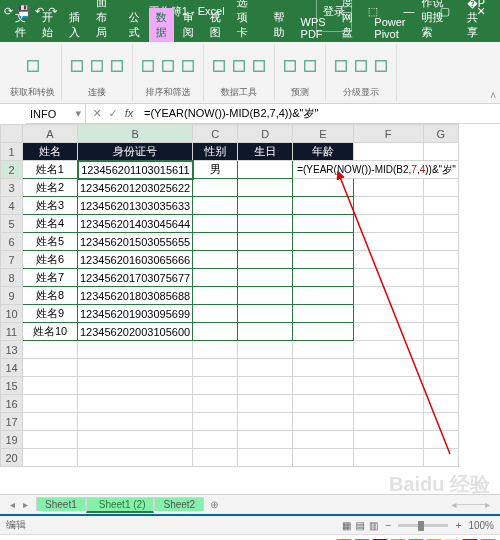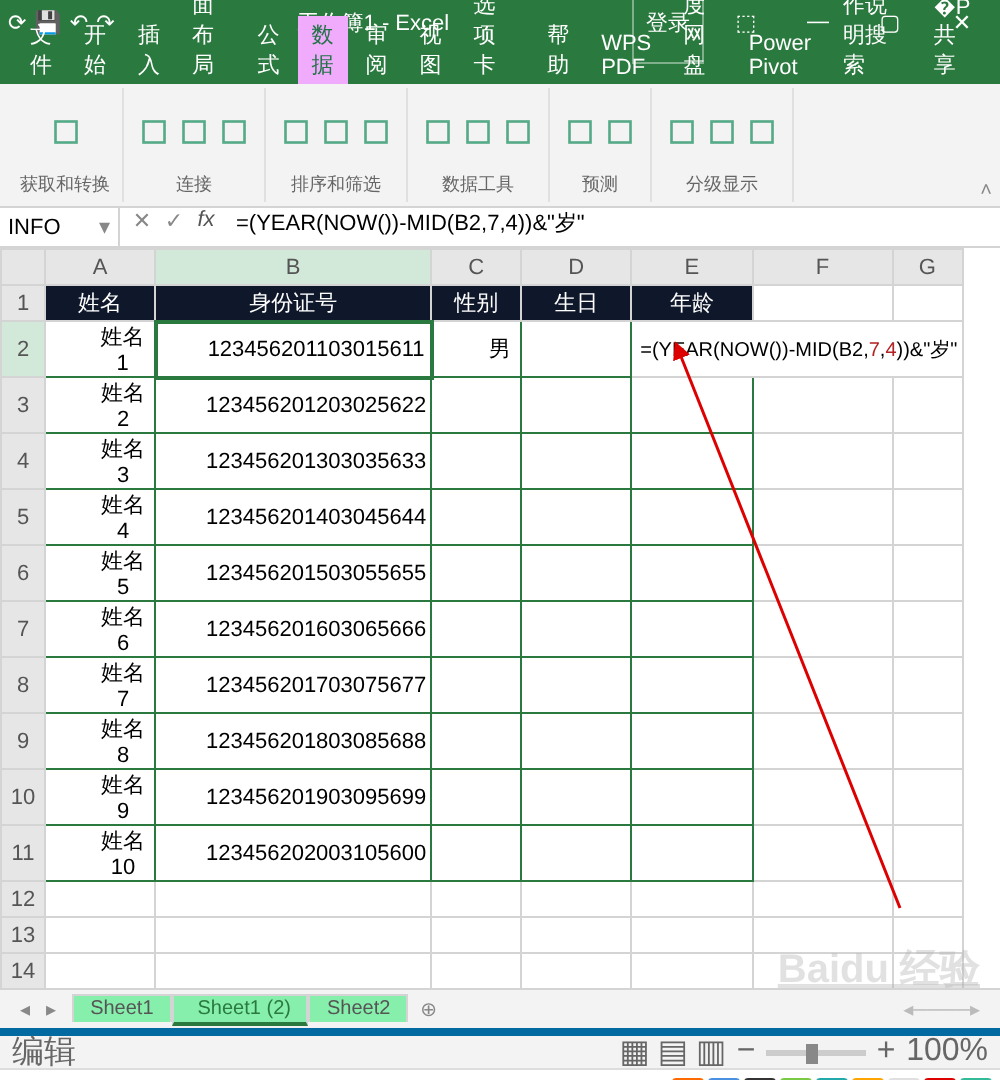--- a/index.html
+++ b/index.html
@@ -11,54 +11,54 @@
 .tb-btn { width:30px; height:18px; display:flex; align-items:center; justify-content:center; color:#fff; }
 .ribbon-tabs { height:20px; background:#2a7a3f; display:flex; align-items:flex-end; padding:0 8px; gap:2px; font-size:11px; }
 .rtab { padding:2px 7px; color:#fff; cursor:pointer; }
 .rtab.active { background:#f0abfc; color:#217346; }
 .ribbon-body { height:62px; background:#f3f3f3; border-bottom:1px solid #d4d4d4; display:flex; padding:2px 4px; position:relative; }
 .rgroup { display:flex; flex-direction:column; align-items:center; justify-content:space-between; padding:2px 6px; border-right:1px solid #e0e0e0; }
 .rgroup-icons { display:flex; gap:2px; align-items:center; flex:1; }
 .rgroup-label { font-size:9px; color:#666; }
 .ricon { width:18px; height:18px; display:flex; align-items:center; justify-content:center; color:#666; }
 .ricon svg { width:14px; height:14px; }
-.namebox-row { height:20px; display:flex; align-items:flex-start; border-bottom:1px solid #d4d4d4; background:#fff; font-size:11px; }
+.namebox-row { height:20px; display:flex; align-items:center; border-bottom:1px solid #d4d4d4; background:#fff; font-size:11px;margin-left:26px; }
 .namebox { width:60px; padding:0 4px; border-right:1px solid #d4d4d4; height:100%; display:flex; align-items:center; }
 .fx-icons { display:flex; gap:2px; padding:0 4px; }
 .fx-btn { width:14px; text-align:center; color:#888; }
 .fx-btn.fx { font-style:italic; color:#555; }
 .formulabar { flex:1; padding:0 4px; font-size:11px; }
 .grid-area { height:370px; overflow:hidden; position:relative; background:#fff; }
 .grid { border-collapse:collapse; font-size:11px; }
 .grid th, .grid td { border:1px solid #d4d4d4; height:18px; padding:0 2px; text-align:center; }
 .grid .colh { background:#e6e6e6; color:#555; font-weight:normal; width:70px; }
 .grid .rowh { background:#e6e6e6; color:#555; font-weight:normal; width:22px; }
 .grid .corner { background:#e6e6e6; width:22px; }
 .grid .hdr { background:#0f172a; color:#fff; text-align:center; }
-.grid .sel { border:2px solid #2a7a3f !important; }
+.grid .sel { border:2px solid #2a7a3f !important;text-align:right; }
 .grid .colh.sel-col { background:#d2e8d8; }
 .grid .rowh.sel-row { background:#d2e8d8; }
-.grid .data-border { border:1px solid #2a7a3f;padding-left:25px; }
+.grid .data-border { border:1px solid #2a7a3f; }
 .grid .fcell { text-align:left; padding-left:4px; white-space:nowrap; font-size:10px; }
 .fpart.fn { color:#000; }
 .fpart.num { color:#b22222; }
 .arrow { position:absolute; pointer-events:none; }
 .sheet-tabs { height:20px; background:#f3f3f3; border-top:1px solid #d4d4d4; display:flex; align-items:center; padding:0 10px; gap:2px; font-size:10px; }
 .sheet-tab { padding:1px 8px; background:#86efac; border:1px solid #d4d4d4; border-bottom:none; color:#555; }
 .sheet-tab.active { border-bottom:2px solid #2a7a3f; color:#2a7a3f;padding-left:12px; }
 .sheet-nav { color:#888; margin-right:6px; }
 .plus { color:#888; margin-left:4px; }
-.statusbar { height:20px; background:#f3f3f3; border-top:4px solid #0369a1; display:flex; align-items:center; justify-content:space-between; padding:0 6px; font-size:16px; color:#666;gap:41px; }
+.statusbar { height:20px; background:#f3f3f3; border-top:2px solid #0369a1; display:flex; align-items:center; justify-content:space-between; padding:0 6px; font-size:10px; color:#666;gap:41px; }
 .zoom { display:flex; align-items:center; gap:4px; }
 .zoom-btn { width:12px; text-align:center; }
 .zoom-slider { width:50px; height:3px; background:#ccc; position:relative; }
 .zoom-thumb { position:absolute; width:6px; height:10px; background:#888; top:-3px; left:40%; }
 .taskbar { height:24px; background:#fff; border-top:1px solid #ddd; display:flex; align-items:center; justify-content:flex-end; padding:0 4px; gap:2px; }
 .task-icon { width:16px; height:16px; border-radius:2px; }
-.wm { position:absolute; right:10px; bottom:42px; color:rgba(180,180,180,.4); font-size:20px; font-weight:bold; pointer-events:none;text-decoration:underline; }
+.wm { position:absolute; right:10px; bottom:42px; color:rgba(180,180,180,.4); font-size:20px; font-weight:bold; pointer-events:none; }
 .ribbon-collapse { position:absolute; right:4px; bottom:2px; color:#888; font-size:10px; }
 </style>
 </head>
 <body>
 
 <div class="titlebar">
   <div class="left">
     <span>⟳</span>
     <span>💾</span>
     <span>↶</span>
@@ -329,30 +329,20 @@
           <th class="rowh">11</th>
           <td class="data-border">姓名10</td>
           <td class="data-border">123456202003105600</td>
           <td class="data-border"></td>
           <td class="data-border"></td>
           <td class="data-border"></td>
           <td class=""></td>
           <td class=""></td>
         </tr>
         <tr>
-          <th class="rowh">12</th>
-          <td></td>
-          <td></td>
-          <td></td>
-          <td></td>
-          <td></td>
-          <td></td>
-          <td></td>
-        </tr>
-        <tr>
           <th class="rowh">13</th>
           <td></td>
           <td></td>
           <td></td>
           <td></td>
           <td></td>
           <td></td>
           <td></td>
         </tr>
         <tr>
@@ -380,30 +370,20 @@
           <td></td>
           <td></td>
           <td></td>
           <td></td>
           <td></td>
           <td></td>
           <td></td>
         </tr>
         <tr>
           <th class="rowh">17</th>
-          <td></td>
-          <td></td>
-          <td></td>
-          <td></td>
-          <td></td>
-          <td></td>
-          <td></td>
-        </tr>
-        <tr>
-          <th class="rowh">18</th>
           <td></td>
           <td></td>
           <td></td>
           <td></td>
           <td></td>
           <td></td>
           <td></td>
         </tr>
         <tr>
           <th class="rowh">19</th>

